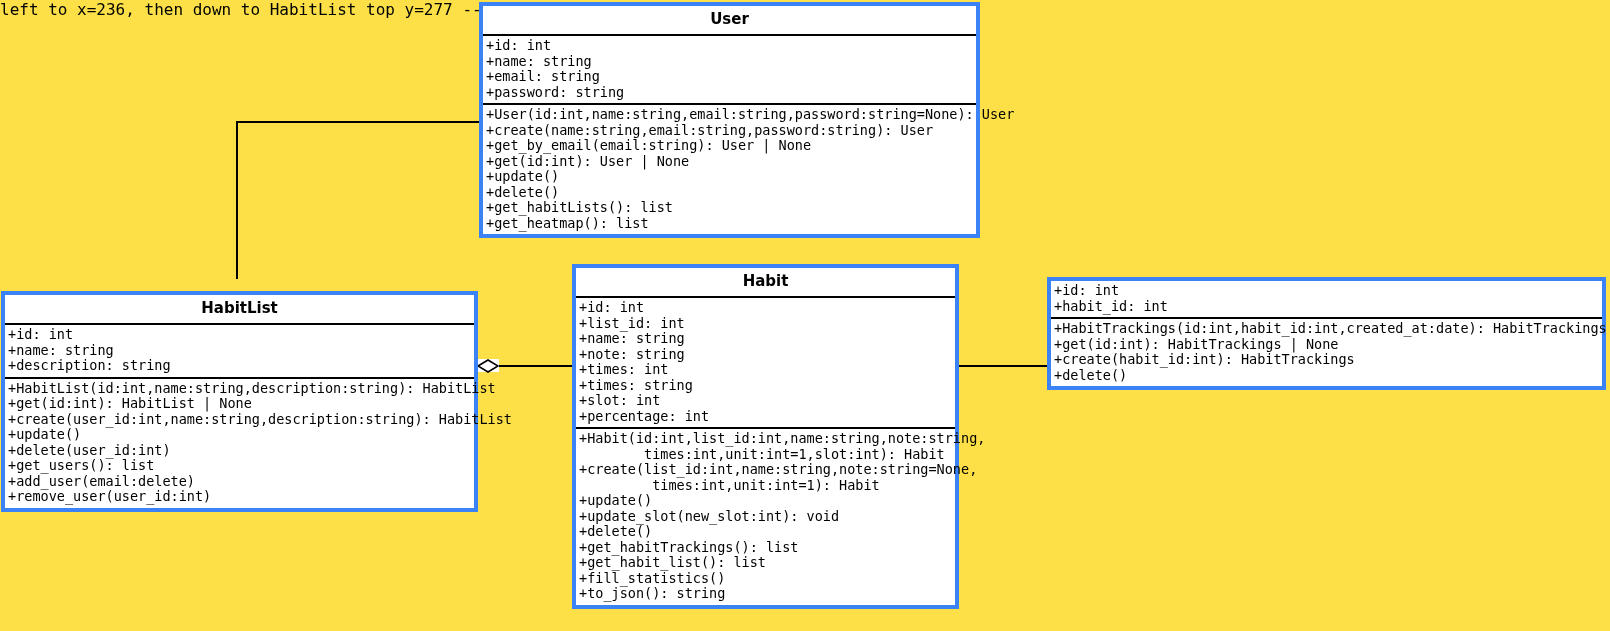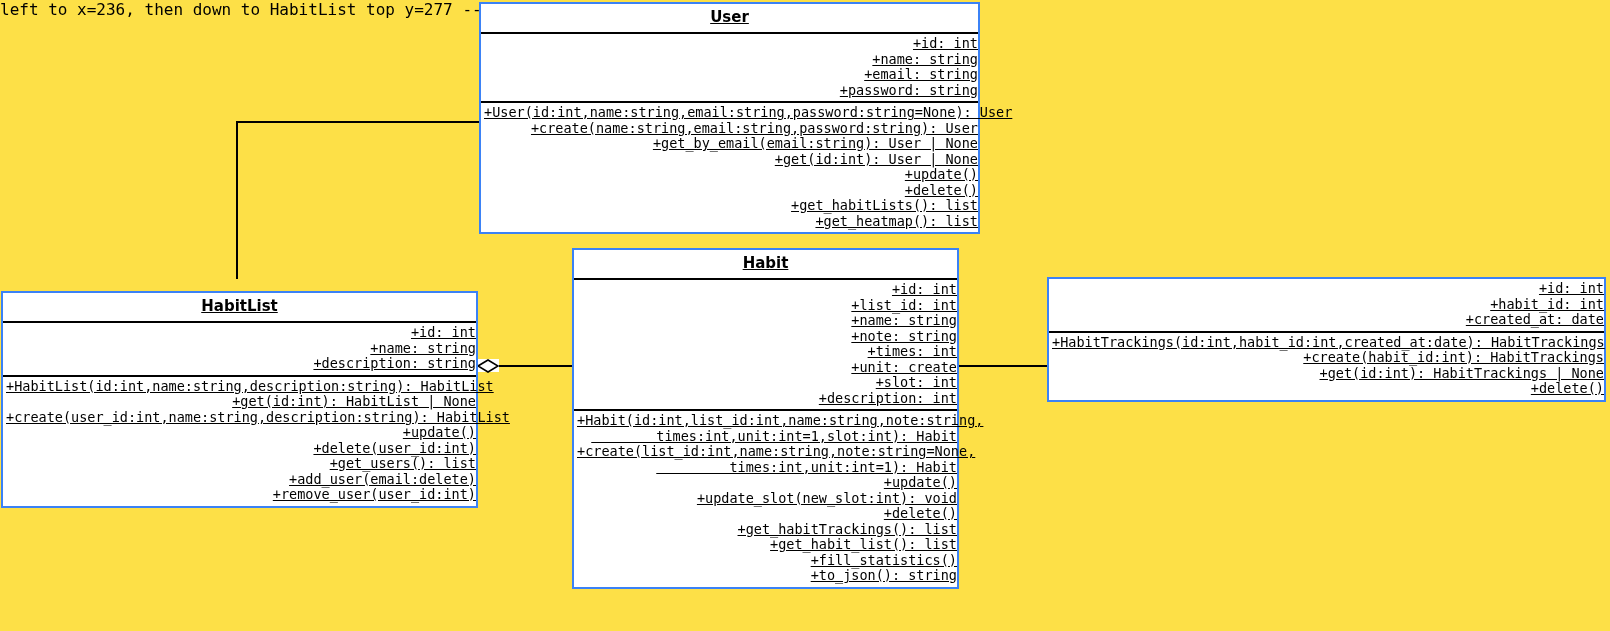--- a/index.html
+++ b/index.html
@@ -13,39 +13,37 @@
     height: 631px;
     background: #fde047;
     overflow: hidden;
     font-family: "DejaVu Sans Mono", "Liberation Mono", monospace;
   }
 
   
   .uml-class {
     position: absolute;
     box-sizing: border-box;
-    border: 2px solid #3b82f6;
+    border: 4px solid #3b82f6;
     background: #ffffff;
-    text-decoration: underline;
   }
   .uml-class-title {
     text-align: center;
     font-family: "DejaVu Sans", "Liberation Sans", sans-serif;
     font-weight: bold;
     font-size: 15px;
     line-height: 15px;
     padding: 6px 4px 7px 4px;
     color: #000000;
     border-bottom: 2px solid #000000;
     white-space: nowrap;
   }
   .uml-compartment {
     padding: 2px 0 3px 0;
     border-bottom: 2px solid #000000;
-    text-align: right;
   }
   .uml-compartment.last {
     border-bottom: none;
   }
   .uml-member {
     font-family: "DejaVu Sans Mono", "Liberation Mono", monospace;
     font-size: 13.5px;
     line-height: 15.5px;
     color: #000000;
     white-space: pre;
@@ -126,31 +124,31 @@
       <div class="uml-member">+create(user_id:int,name:string,description:string): HabitList</div>
       <div class="uml-member">+update()</div>
       <div class="uml-member">+delete(user_id:int)</div>
       <div class="uml-member">+get_users(): list</div>
       <div class="uml-member">+add_user(email:delete)</div>
       <div class="uml-member">+remove_user(user_id:int)</div>
     </div>
   </div>
 
   
-  <div class="uml-class" style="left:572px; top:248px; width:387px;">
+  <div class="uml-class" style="left:572px; top:264px; width:387px;">
     <div class="uml-class-title">Habit</div>
     <div class="uml-compartment">
       <div class="uml-member">+id: int</div>
       <div class="uml-member">+list_id: int</div>
       <div class="uml-member">+name: string</div>
       <div class="uml-member">+note: string</div>
       <div class="uml-member">+times: int</div>
-      <div class="uml-member">+unit: create</div>
+      <div class="uml-member">+times: string</div>
       <div class="uml-member">+slot: int</div>
-      <div class="uml-member">+description: int</div>
+      <div class="uml-member">+percentage: int</div>
     </div>
     <div class="uml-compartment last">
       <div class="uml-member">+Habit(id:int,list_id:int,name:string,note:string,</div>
       <div class="uml-member">        times:int,unit:int=1,slot:int): Habit</div>
       <div class="uml-member">+create(list_id:int,name:string,note:string=None,</div>
       <div class="uml-member">         times:int,unit:int=1): Habit</div>
       <div class="uml-member">+update()</div>
       <div class="uml-member">+update_slot(new_slot:int): void</div>
       <div class="uml-member">+delete()</div>
       <div class="uml-member">+get_habitTrackings(): list</div>
@@ -158,23 +156,22 @@
       <div class="uml-member">+fill_statistics()</div>
       <div class="uml-member">+to_json(): string</div>
     </div>
   </div>
 
   
   <div class="uml-class" style="left:1047px; top:277px; width:559px;">
     <div class="uml-compartment">
       <div class="uml-member">+id: int</div>
       <div class="uml-member">+habit_id: int</div>
-      <div class="uml-member">+created_at: date</div>
     </div>
     <div class="uml-compartment last">
       <div class="uml-member">+HabitTrackings(id:int,habit_id:int,created_at:date): HabitTrackings</div>
+      <div class="uml-member">+get(id:int): HabitTrackings | None</div>
       <div class="uml-member">+create(habit_id:int): HabitTrackings</div>
-      <div class="uml-member">+get(id:int): HabitTrackings | None</div>
       <div class="uml-member">+delete()</div>
     </div>
   </div>
 
 </div>
 
 </body></html>

